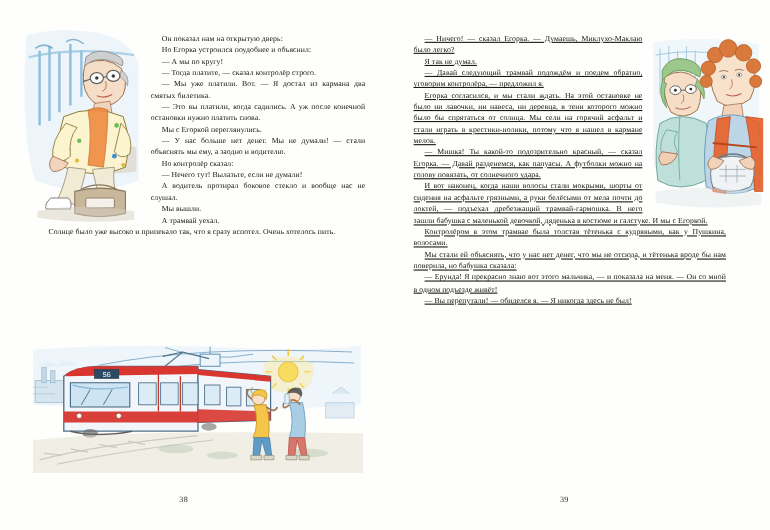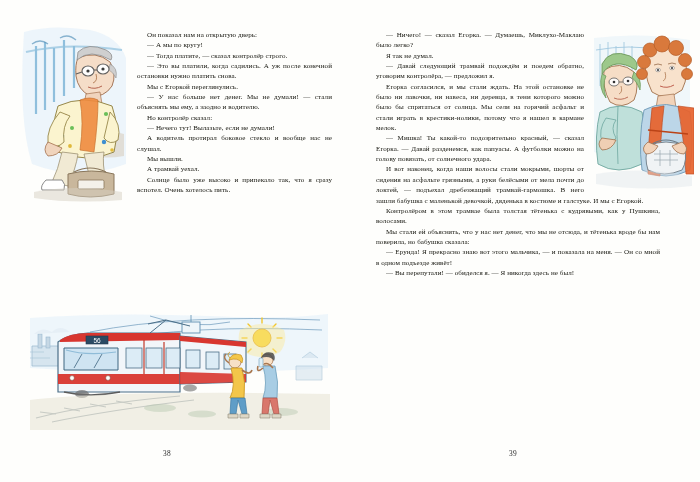--- a/index.html
+++ b/index.html
@@ -22,21 +22,21 @@
     display: flex;
   }
   .page {
     position: relative;
     width: 350px;
     height: 482px;
     box-sizing: border-box;
     background: #fefefc;
   }
   .page-left  { padding: 30px 18px 0 34px; }
-  .page-right { padding: 30px 40px 0 26px; }
+  .page-right { padding: 30px 40px 0 26px; text-decoration: underline; }
 
   .textcol {
     font-size: 7.05px;
     line-height: 10.35px;
     text-align: justify;
     text-justify: inter-word;
     hyphens: manual;
     color: #16160f;
     letter-spacing: 0.01em;
   }
@@ -159,22 +159,24 @@
         <path d="M50 150 Q74 144 96 150 L96 170 Q72 176 50 170Z" fill="#c9b79c" stroke="#8a775c" stroke-width="1"></path>
         <path d="M56 148 Q72 140 88 148" stroke="#8a775c" stroke-width="1.2" fill="none"></path>
         <rect x="60" y="156" width="26" height="9" rx="1.5" fill="#f4f1ea" stroke="#8a775c" stroke-width="0.8"></rect>
 
         <path d="M16 168 Q56 160 104 168 L104 176 Q56 180 16 174Z" fill="#d6d0c2" opacity="0.5"></path>
       </svg>
     </div>
 
     <div class="textcol">
       <p class="indent">Он показал нам на открытую дверь:</p>
+      <p class="indent">Но Егорка устроился поудобнее и объяснил:</p>
       <p class="indent">— А мы по кругу!</p>
       <p class="indent">— Тогда платите, — сказал контролёр строго.</p>
+      <p class="indent">— Мы уже платили. Вот. — Я достал из кармана два смятых билетика.</p>
       <p class="indent">— Это вы платили, когда садились. А уж после конечной остановки нужно платить снова.</p>
       <p class="indent">Мы с Егоркой переглянулись.</p>
       <p class="indent">— У нас больше нет денег. Мы не думали! — стали объяснять мы ему, а заодно и водителю.</p>
       <p class="indent">Но контролёр сказал:</p>
       <p class="indent">— Нечего тут! Вылазьте, если не думали!</p>
       <p class="indent">А водитель протирал боковое стекло и вообще нас не слушал.</p>
       <p class="indent">Мы вышли.</p>
       <p class="indent">А трамвай уехал.</p>
       <p class="indent">Солнце было уже высоко и припекало так, что я сразу вспотел. Очень хотелось пить.</p>
     </div>

